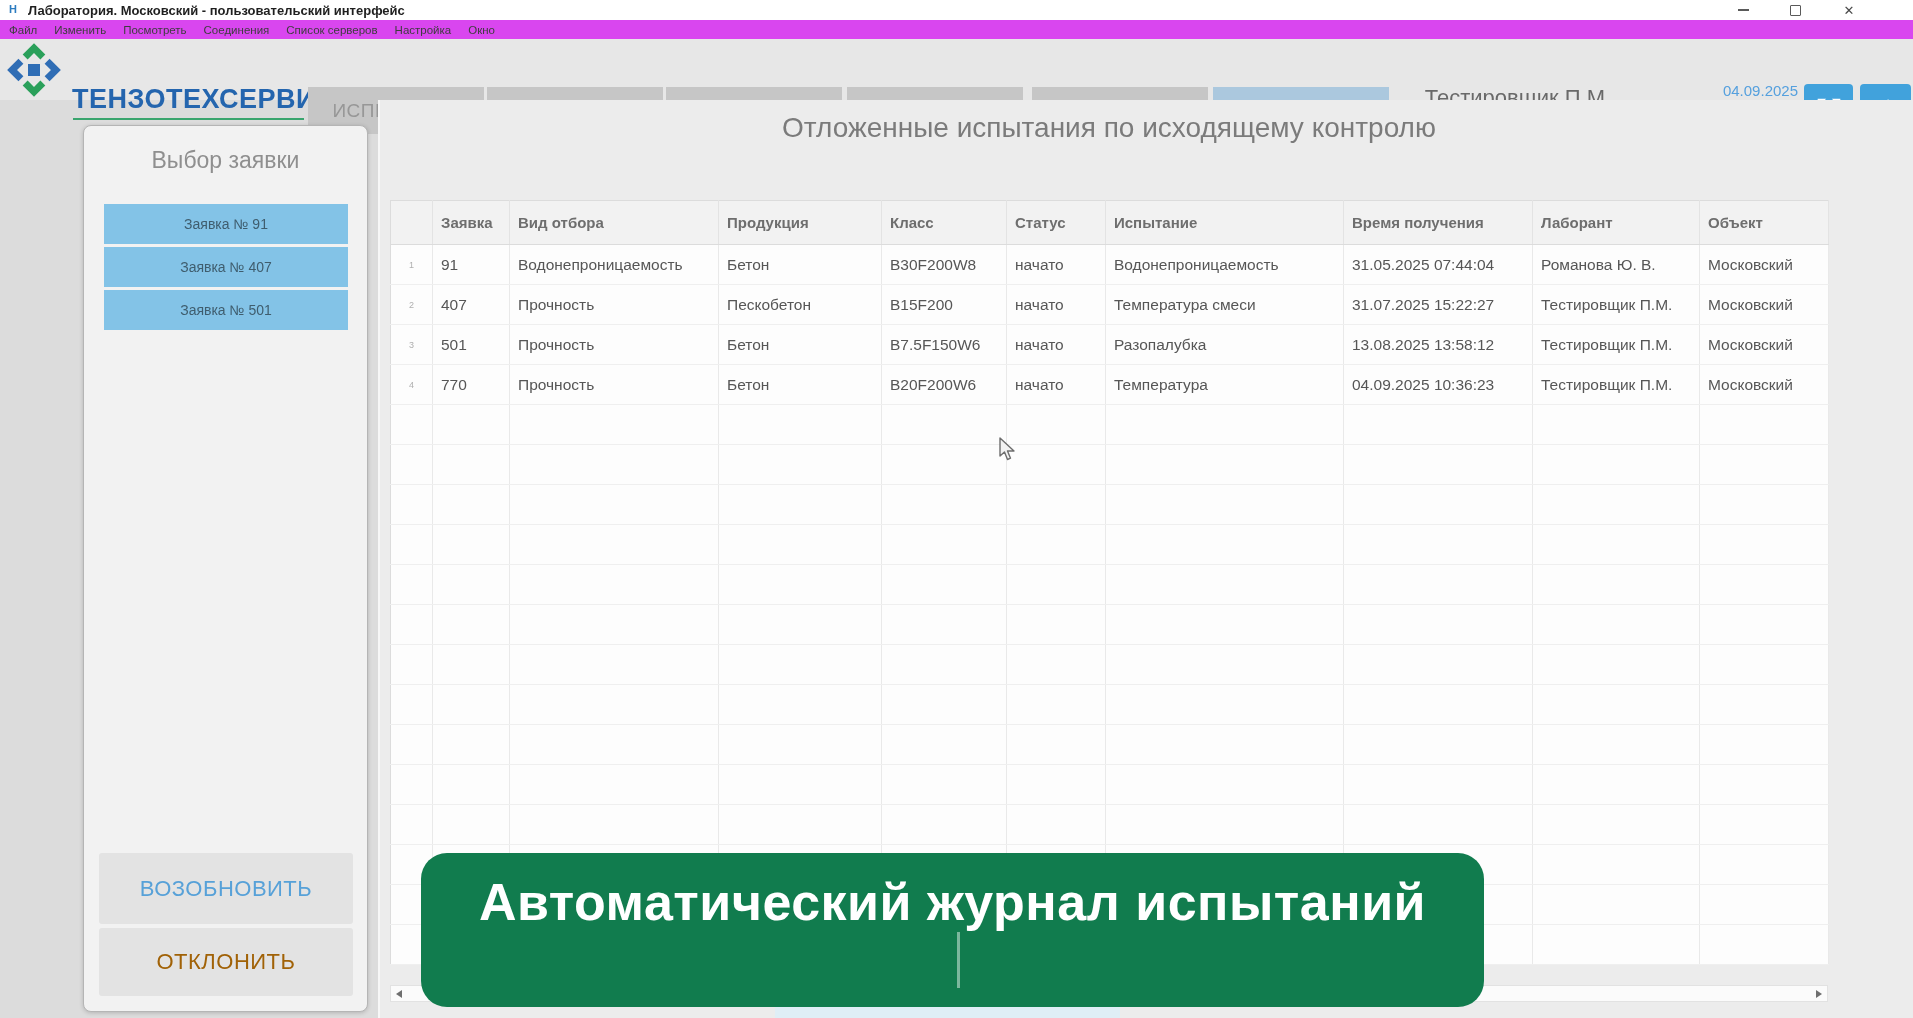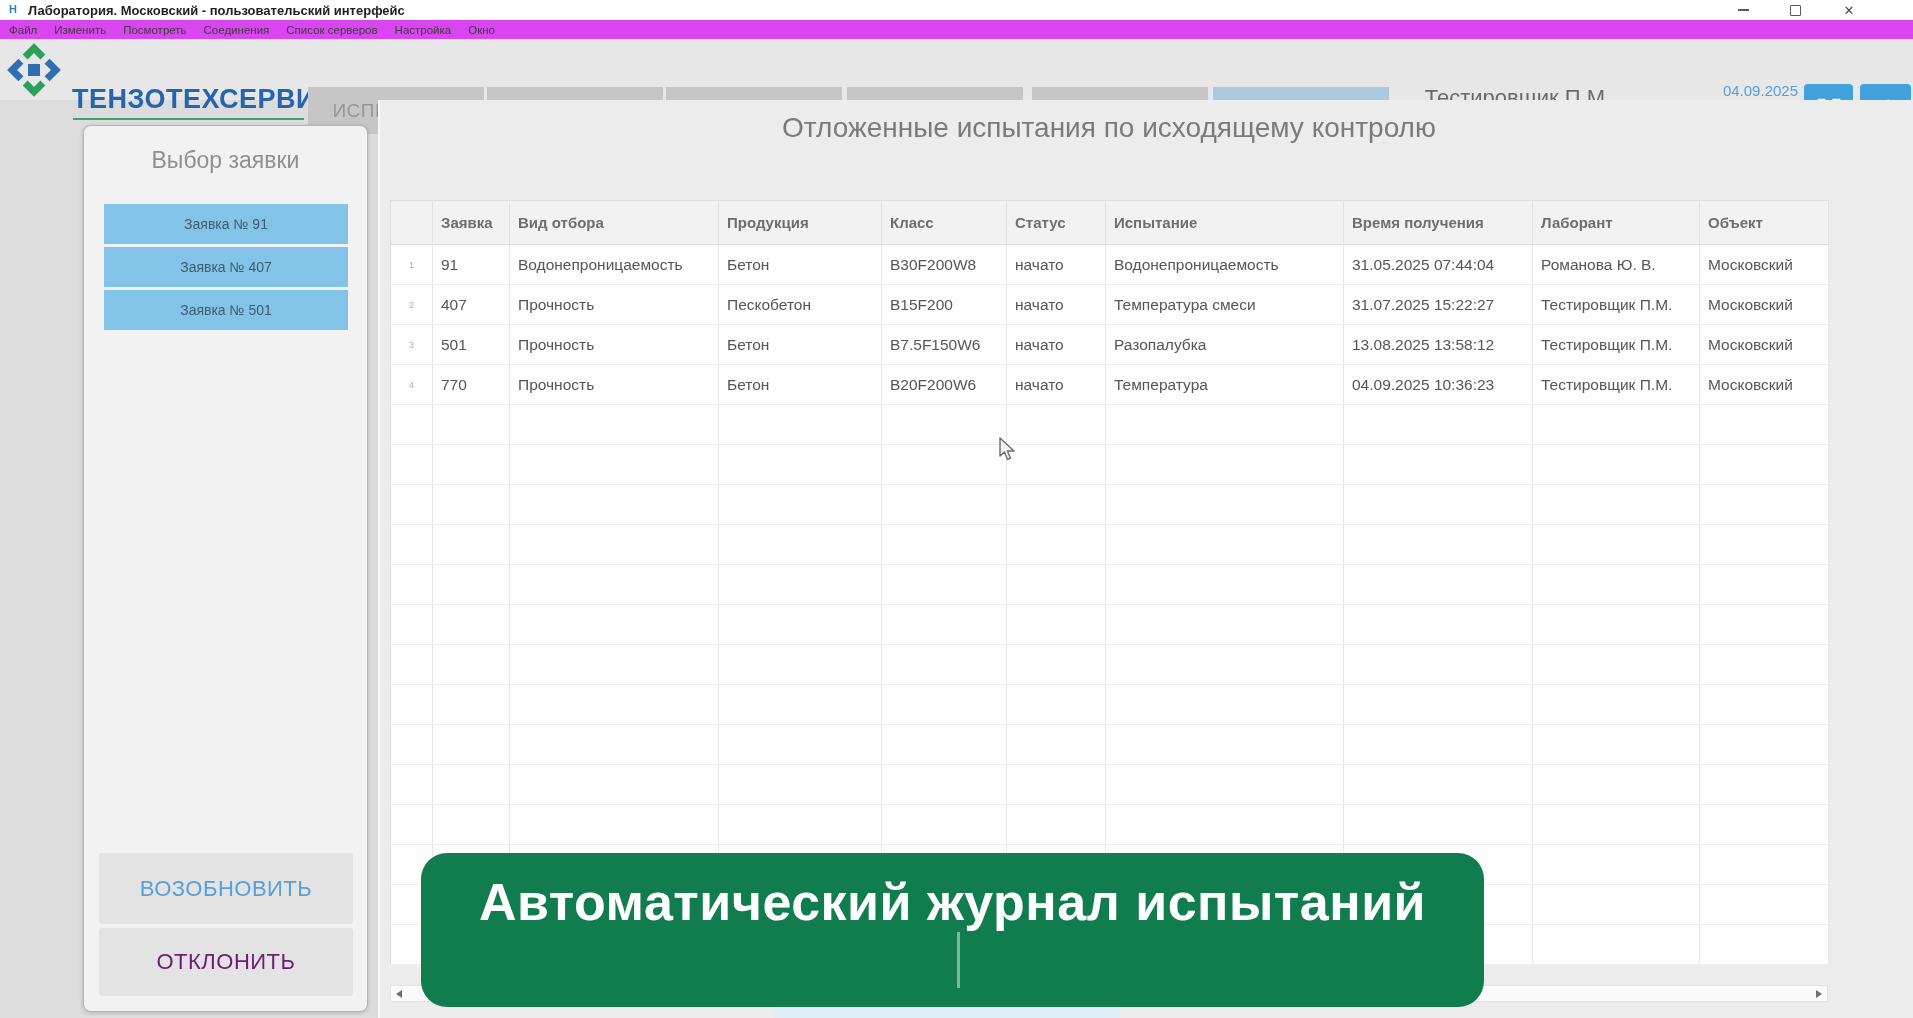--- a/index.html
+++ b/index.html
@@ -48,21 +48,21 @@
               font-size:28px;color:#7b7b7b;}
 
   .sidebar{position:absolute;left:83px;top:125px;width:285px;height:887px;background:#f2f2f2;
            border:1px solid #b5b5b5;border-radius:8px;box-shadow:0 1px 4px rgba(0,0,0,.18);z-index:10;box-sizing:border-box;}
   .sidebar-title{position:absolute;left:0;top:21px;width:100%;text-align:center;font-size:23px;color:#8f8f8f;}
   .req-btn{position:absolute;left:20px;width:244px;height:40px;background:#83c3e7;color:#3f5d6e;
            font-size:14px;display:flex;align-items:center;justify-content:center;cursor:default;}
   .side-action{position:absolute;left:15px;width:254px;background:#e3e3e3;border-radius:3px;
                display:flex;align-items:center;justify-content:center;font-size:22px;letter-spacing:.5px;cursor:default;}
   .resume{top:727px;height:71px;color:#57a1d8;}
-  .decline{top:802px;height:68px;color:#701a75;}
+  .decline{top:802px;height:68px;color:#a16207;}
 
   
   .table-wrap{position:absolute;left:390px;top:200px;z-index:5;}
   table.grid{border-collapse:collapse;table-layout:fixed;width:1438px;background:#fdfdfd;border:1px solid #dcdcdc;}
   table.grid th{height:44px;background:#f2f2f2;font-size:15px;color:#6e6e6e;font-weight:bold;text-align:left;
                 padding:0 8px;border-right:1px solid #e3e3e3;border-bottom:1px solid #dcdcdc;
                 white-space:nowrap;overflow:hidden;box-sizing:border-box;margin-top:43px;}
   table.grid td{height:40px;font-size:15.5px;color:#565656;padding:0 8px;border-right:1px solid #e9e9e9;
                 border-bottom:1px solid #efefef;white-space:nowrap;overflow:hidden;box-sizing:border-box;}
   table.grid td.rownum{font-size:9px;color:#afafaf;text-align:center;padding:0;}

